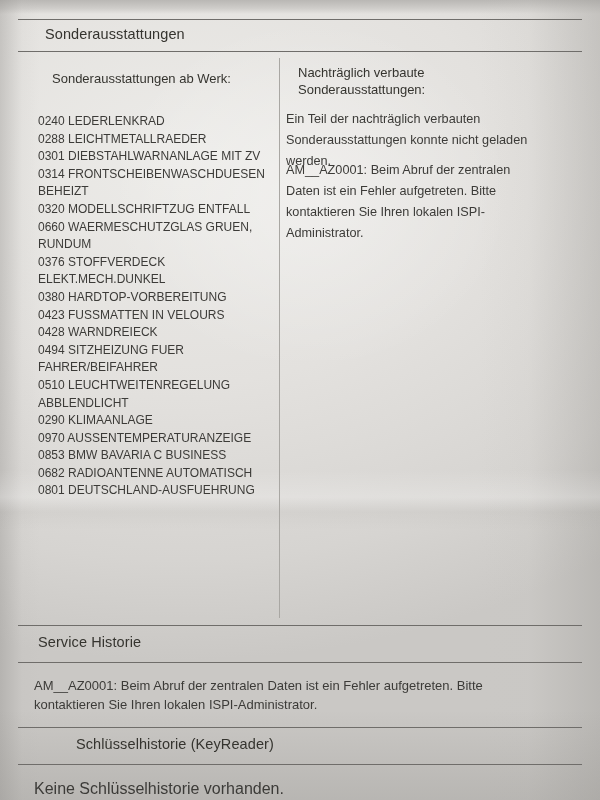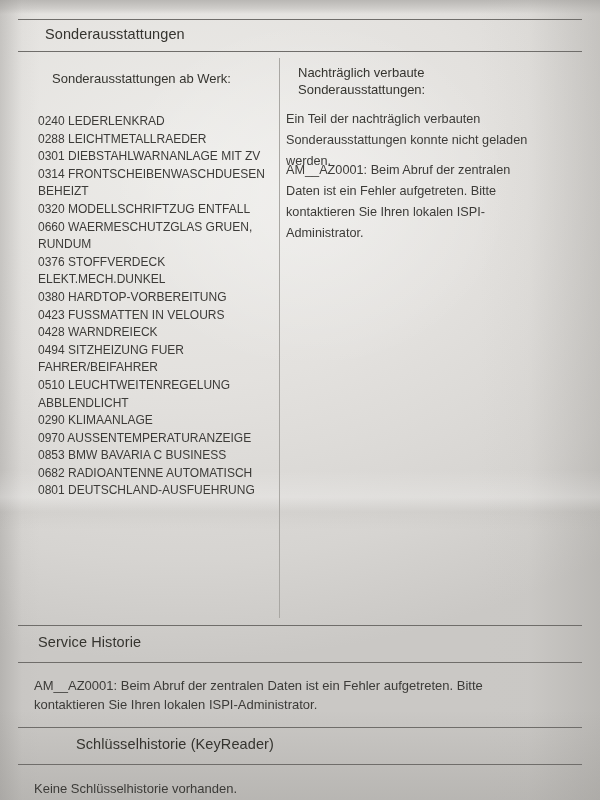--- a/index.html
+++ b/index.html
@@ -173,16 +173,16 @@
     <div class="section-rule" style="top:625px;"></div>
     <div class="section-title" style="left:38px; top:634px;text-align:right;">Service Historie</div>
     <div class="section-rule" style="top:662px;"></div>
 
     <div class="body-text" style="left:34px; top:676px; width:520px; font-size:13px; line-height:19px;">AM__AZ0001: Beim Abruf der zentralen Daten ist ein Fehler aufgetreten. Bitte kontaktieren Sie Ihren lokalen ISPI-Administrator.</div>
 
     <div class="section-rule" style="top:727px;"></div>
     <div class="section-title" style="left:56px; top:736px;margin-left:20px;">Schlüsselhistorie (KeyReader)</div>
     <div class="section-rule" style="top:764px;"></div>
 
-    <div class="body-text" style="left:34px; top:778px; width:520px; font-size:13px;">Keine Schlüsselhistorie vorhanden.</div>
+    <div class="body-text" style="left:34px; top:778px; width:520px; font-size:16px;">Keine Schlüsselhistorie vorhanden.</div>
 
   </div>
 </div>
 
 </body></html>

